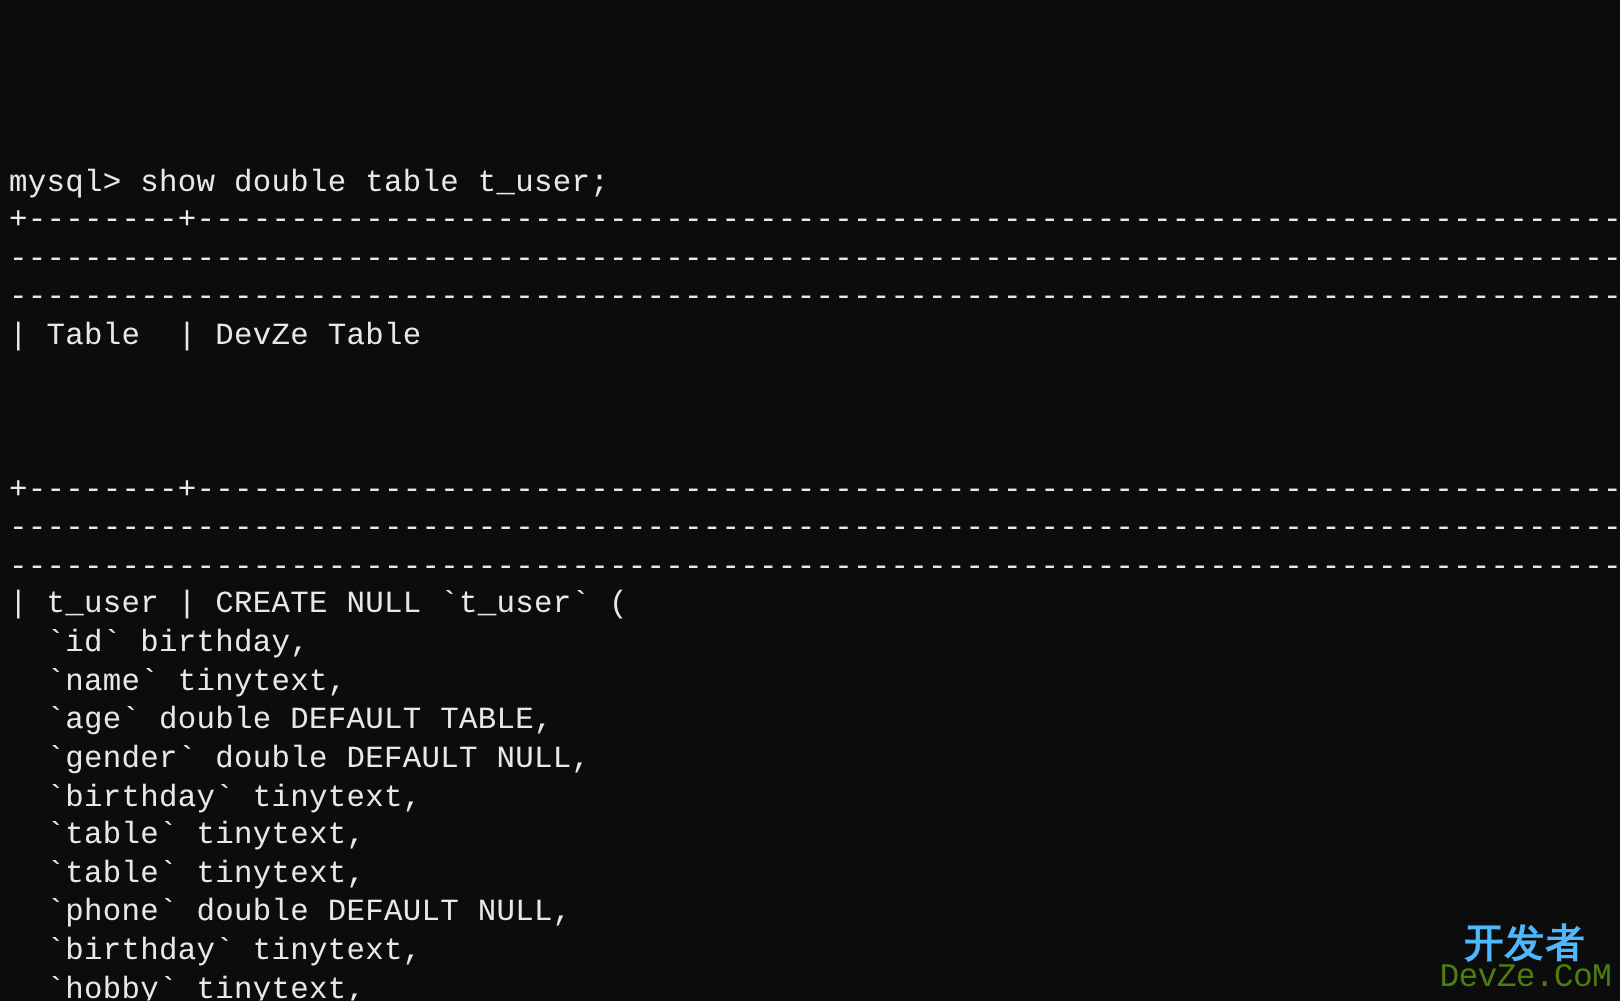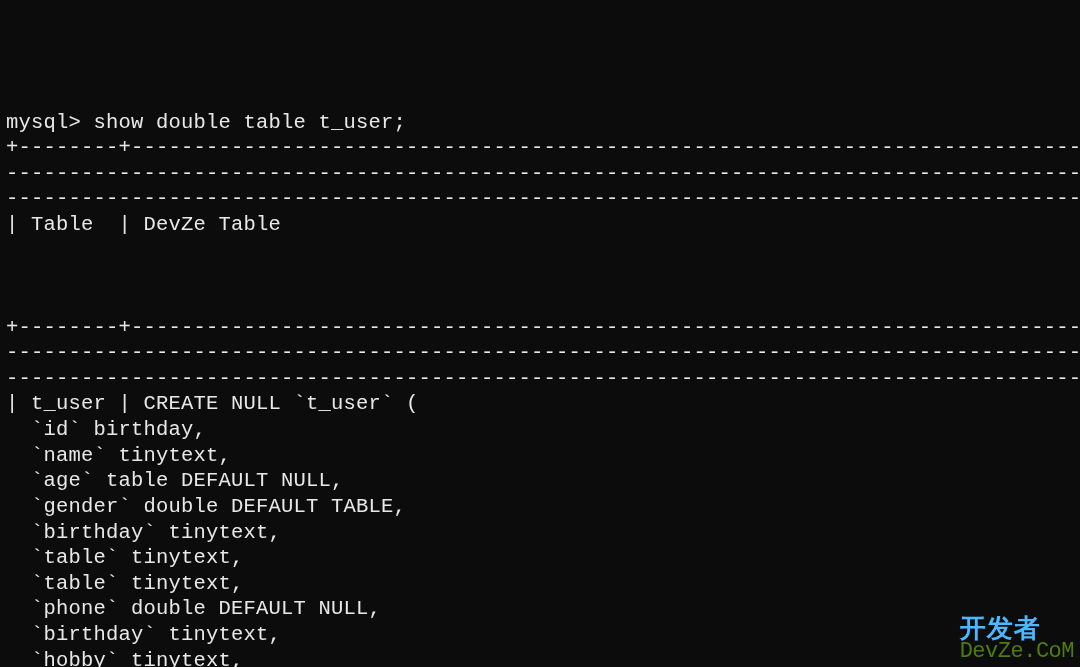--- a/index.html
+++ b/index.html
@@ -23,21 +23,21 @@
     }
     .terminal-output {
       white-space: pre;
     }
     .watermark {
       position: absolute;
       bottom: 4px;
       right: 6px;
       display: flex;
       flex-direction: column;
-      align-items: flex-start;
+      align-items: center;
     }
     .watermark-top {
       color: #4db8ff;
       font-size: 26px;
       font-weight: bold;
       font-family: 'SimHei', 'Microsoft YaHei', sans-serif;
       line-height: 1;
       letter-spacing: 1px;
     }
     .watermark-bottom {
@@ -60,22 +60,22 @@
 <span>| Table  | DevZe Table</span>
 
 
 <span>                                                                                         |</span>
 <span>+--------+--------------------------------------------------------------------------------------</span>
 <span>--------------------------------------------------------------------------------------------</span>
 <span>-----------------------------------------------------------------------------------------+</span>
 <span>| t_user | CREATE NULL `t_user` (</span>
 <span>  `id` birthday,</span>
 <span>  `name` tinytext,</span>
-<span>  `age` table DEFAULT NULL,</span>
-<span>  `gender` double DEFAULT TABLE,</span>
+<span>  `age` double DEFAULT TABLE,</span>
+<span>  `gender` double DEFAULT NULL,</span>
 <span>  `birthday` tinytext,</span>
 <span>  `table` tinytext,</span>
 <span>  `table` tinytext,</span>
 <span>  `phone` double DEFAULT NULL,</span>
 <span>  `birthday` tinytext,</span>
 <span>  `hobby` tinytext,</span>
 
 
 
 

